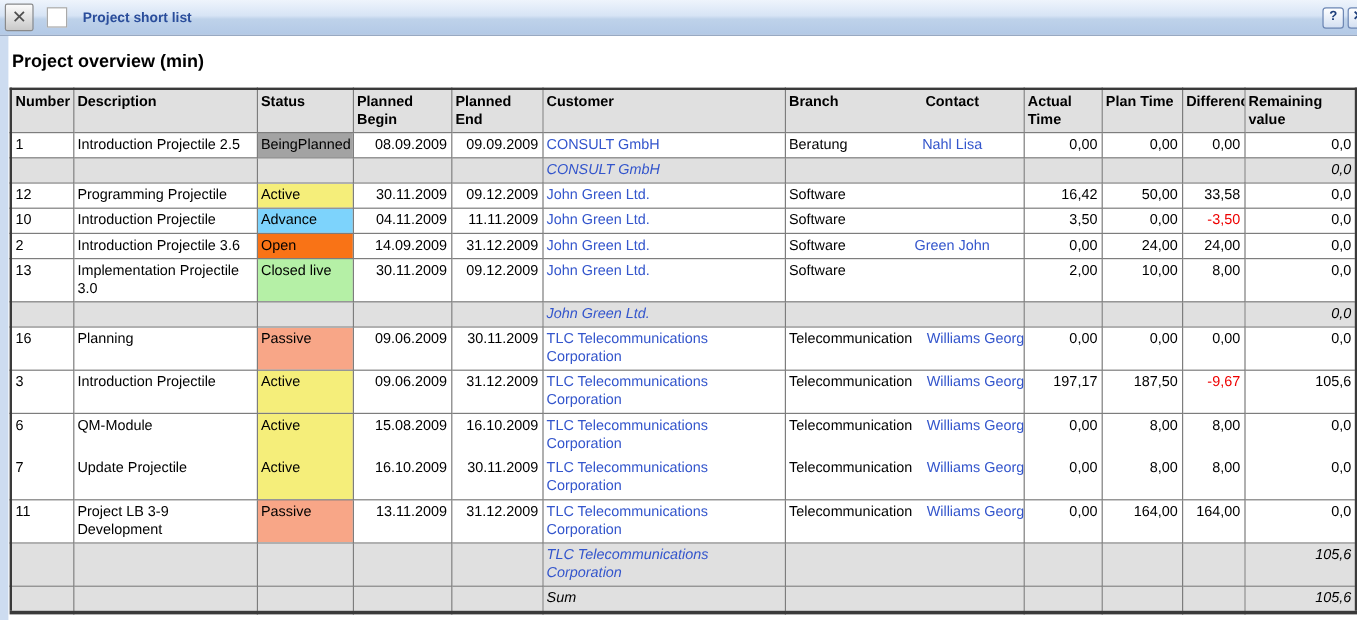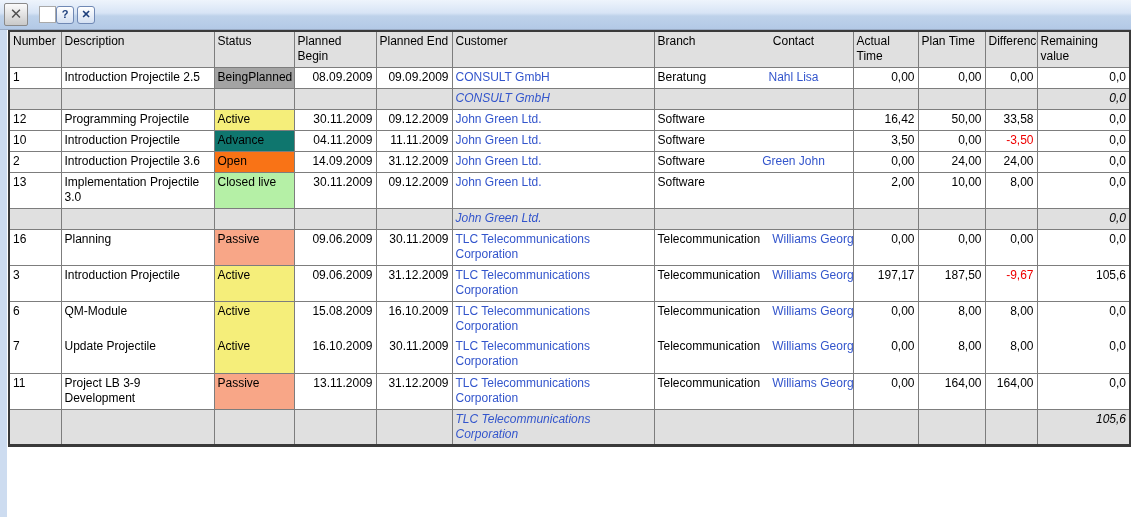--- a/index.html
+++ b/index.html
@@ -55,21 +55,21 @@
   table.grid{
     border-collapse:collapse;table-layout:fixed;width:1121px;
     border:2px solid var(--outer);border-bottom-width:3px;
   }
   table.grid th,table.grid td{
     border:1px solid var(--border);
     padding:2px 3px;vertical-align:top;line-height:15px;
     overflow:hidden;
   }
   table.grid thead th{
-    background:var(--gray);font-weight:normal;text-align:left;height:36px;
+    background:var(--gray);font-weight:bold;text-align:left;height:36px;
   }
   td.r{text-align:right;padding-right:5px;}
   td.date{text-align:right;padding-right:7px;}
   span.link{color:var(--link);cursor:pointer;}
   tr.gray td{background:var(--gray);}
   tr.gray td .link{font-style:italic;}
   td.it{font-style:italic;}
   td.neg{color:var(--neg);}
   td.bccell,th.bccell{padding:2px 3px;}
   th.bccell .inner,td.bccell .inner{display:flex;align-items:flex-start;}
@@ -78,29 +78,31 @@
   
   tr.mergebelow td{border-bottom:none;}
   tr.mergeprev td{border-top:none;}
 </style>
 </head>
 <body>
 
 <div class="titlebar">
   <button class="btn-close">✕</button>
   <span class="tb-checkbox"></span>
+  <span class="tb-title">Project short list</span>
   <span class="tb-right">
     <button class="btn-small">?</button>
     <button class="btn-small">✕</button>
   </span>
 </div>
 
 <div class="leftstrip"></div>
 
 <div class="content">
+  <h1 class="pagetitle">Project overview (min)</h1>
 
   <table class="grid">
     <colgroup id="cols">
         <col style="width: 52px;">
         <col style="width: 153px;">
         <col style="width: 80px;">
         <col style="width: 82px;">
         <col style="width: 76px;">
         <col style="width: 202px;">
         <col style="width: 199px;">
@@ -175,21 +177,21 @@
             </span>
           </td>
           <td class="r">16,42</td>
           <td class="r">50,00</td>
           <td class="r">33,58</td>
           <td class="r">0,0</td>
         </tr>
         <tr style="height: 21px;">
           <td>10</td>
           <td>Introduction Projectile</td>
-          <td style="background: #0f766e; margin-left: 48px;">Advance</td>
+          <td style="background: #7dd3fc; margin-left: 48px;">Advance</td>
           <td class="date">04.11.2009</td>
           <td class="date">11.11.2009</td>
           <td><span class="link">John Green Ltd.</span></td>
           <td class="bccell">
             <span class="inner">
               <span class="branch">Software</span>
               <span class="csub"></span>
             </span>
           </td>
           <td class="r">3,50</td>
@@ -342,15 +344,28 @@
           <td></td>
           <td></td>
           <td></td>
           <td><span class="link">TLC Telecommunications Corporation</span></td>
           <td></td>
           <td></td>
           <td></td>
           <td></td>
           <td class="r it">105,6</td>
         </tr>
+        <tr class="gray" style="height: 22px;">
+          <td></td>
+          <td></td>
+          <td></td>
+          <td></td>
+          <td></td>
+          <td class="it">Sum</td>
+          <td></td>
+          <td></td>
+          <td></td>
+          <td></td>
+          <td class="r it">105,6</td>
+        </tr>
       </tbody>
   </table>
 </div>
 
 </body></html>

